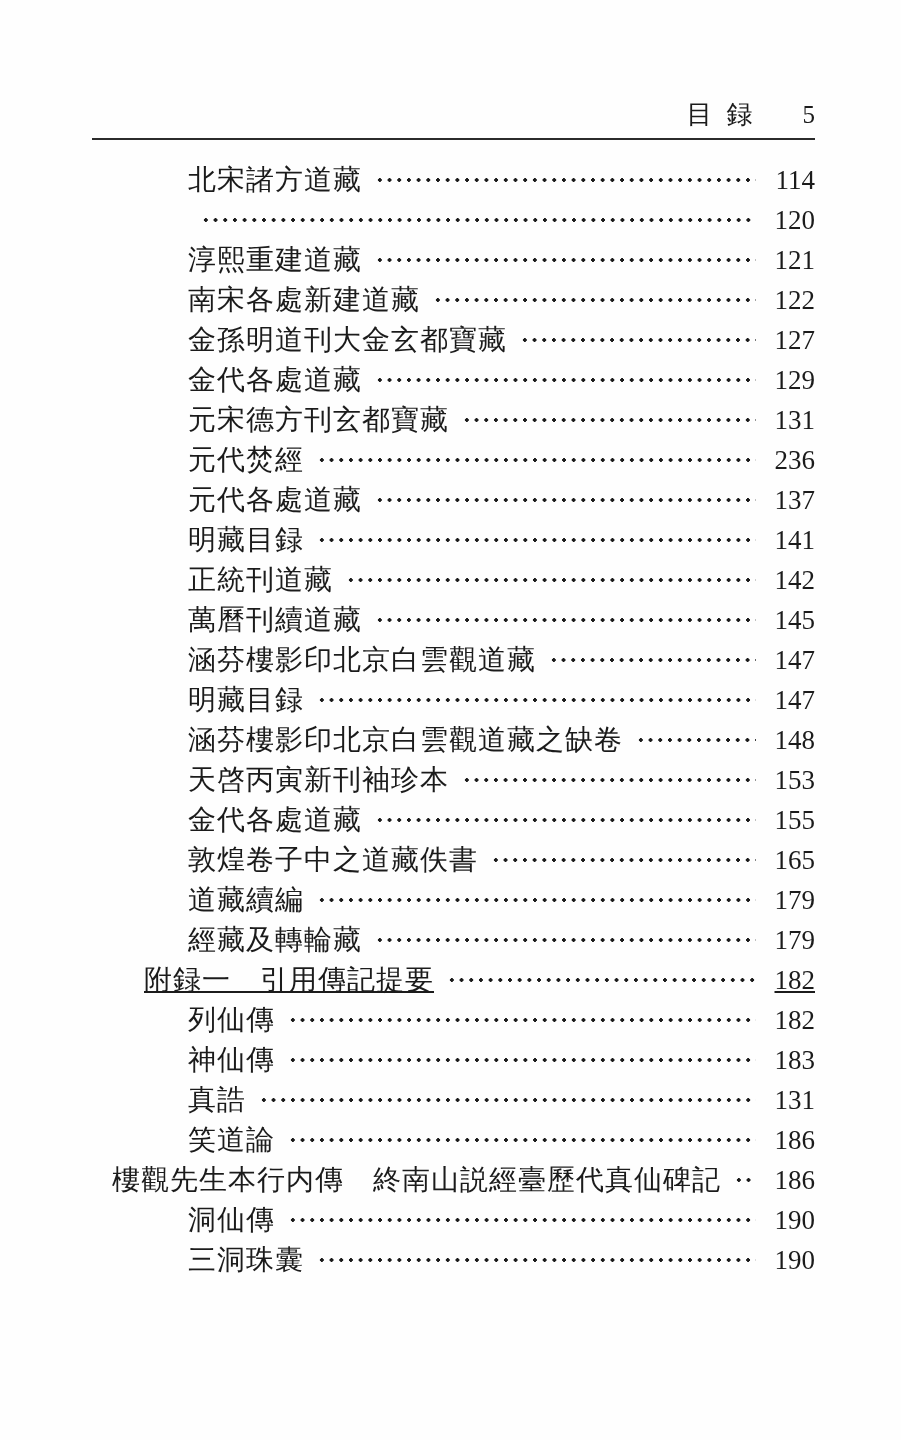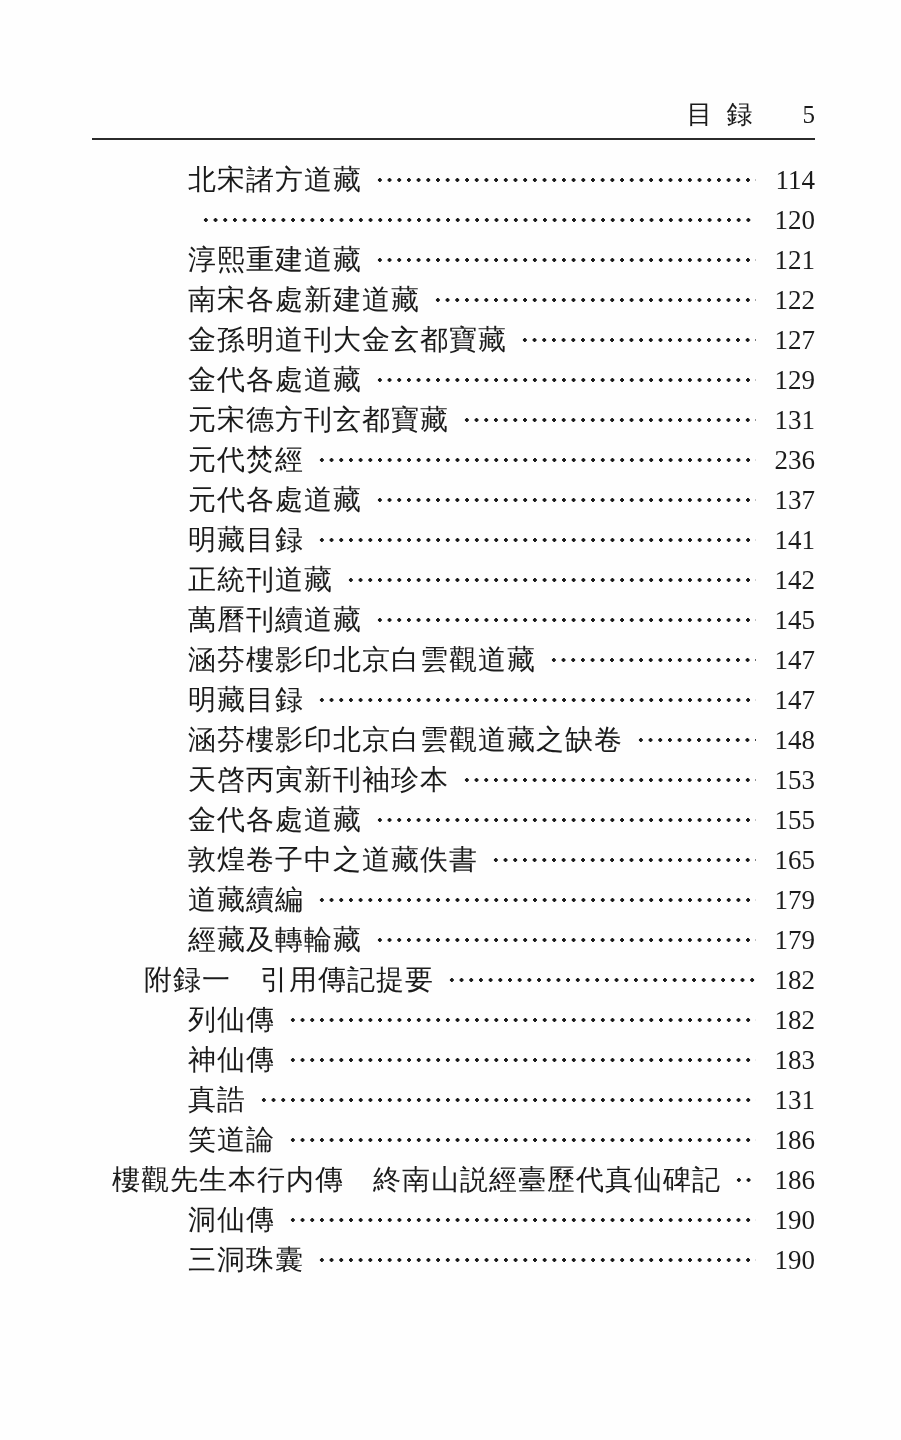--- a/index.html
+++ b/index.html
@@ -52,21 +52,21 @@
     left: 92px;
     width: 723px;
   }
   .toc-row {
     display: flex;
     align-items: center;
     height: 40px;
     font-size: 28px;
     justify-content: flex-end;
   }
-  .toc-row.lv1 { padding-left: 52px; }
+  .toc-row.lv1 { padding-left: 52px; text-decoration: underline; }
   .toc-row.lv2 { padding-left: 96px; }
   .toc-title {
     white-space: pre;
     letter-spacing: 1px;
     flex: 0 0 auto;
   }
   .toc-leader {
     flex: 1 1 auto;
     min-width: 22px;
     align-self: stretch;

